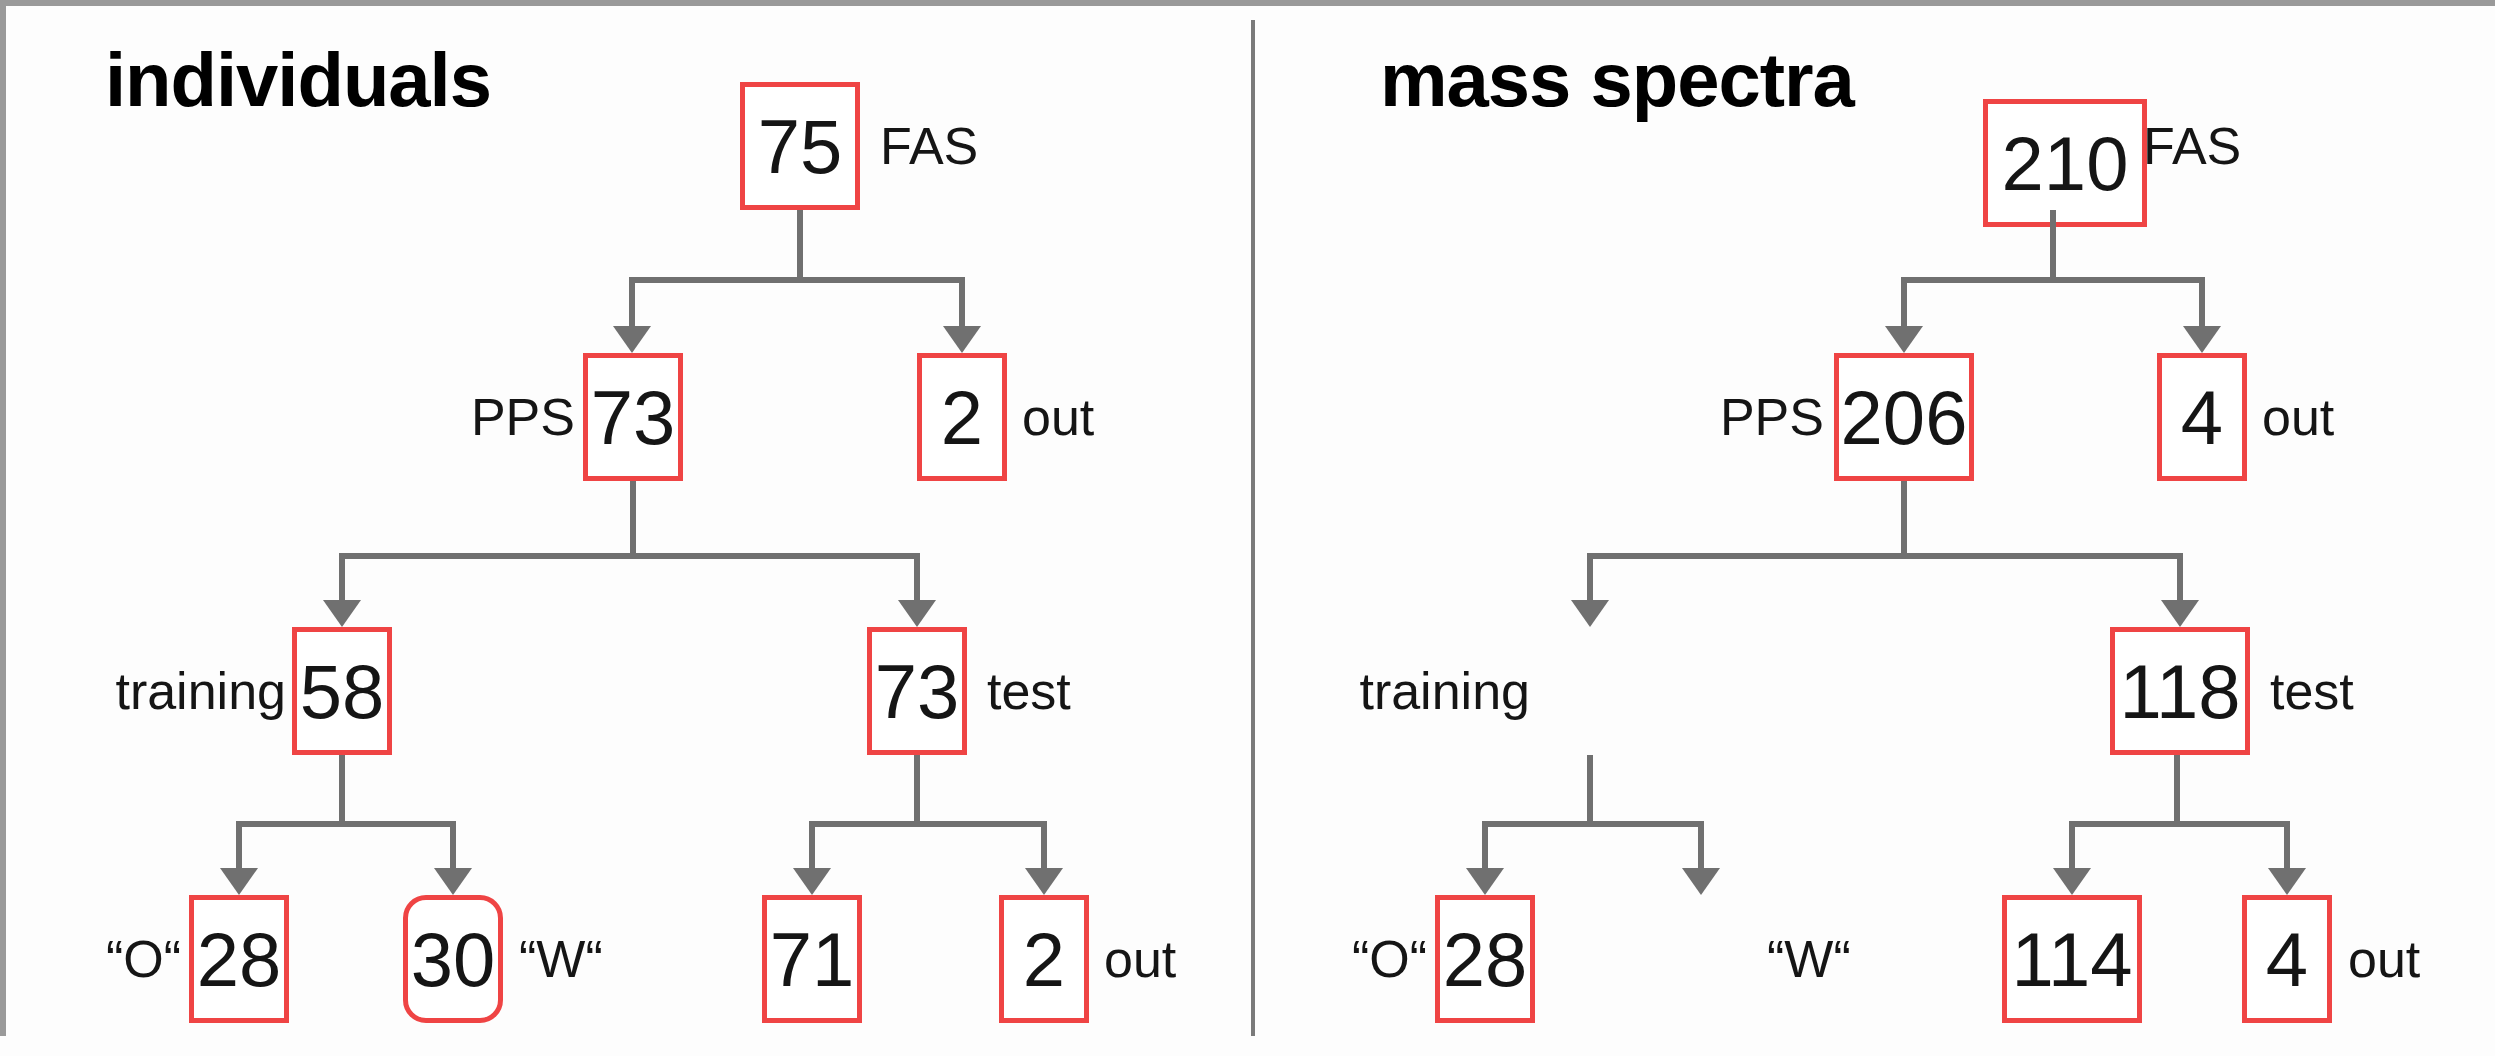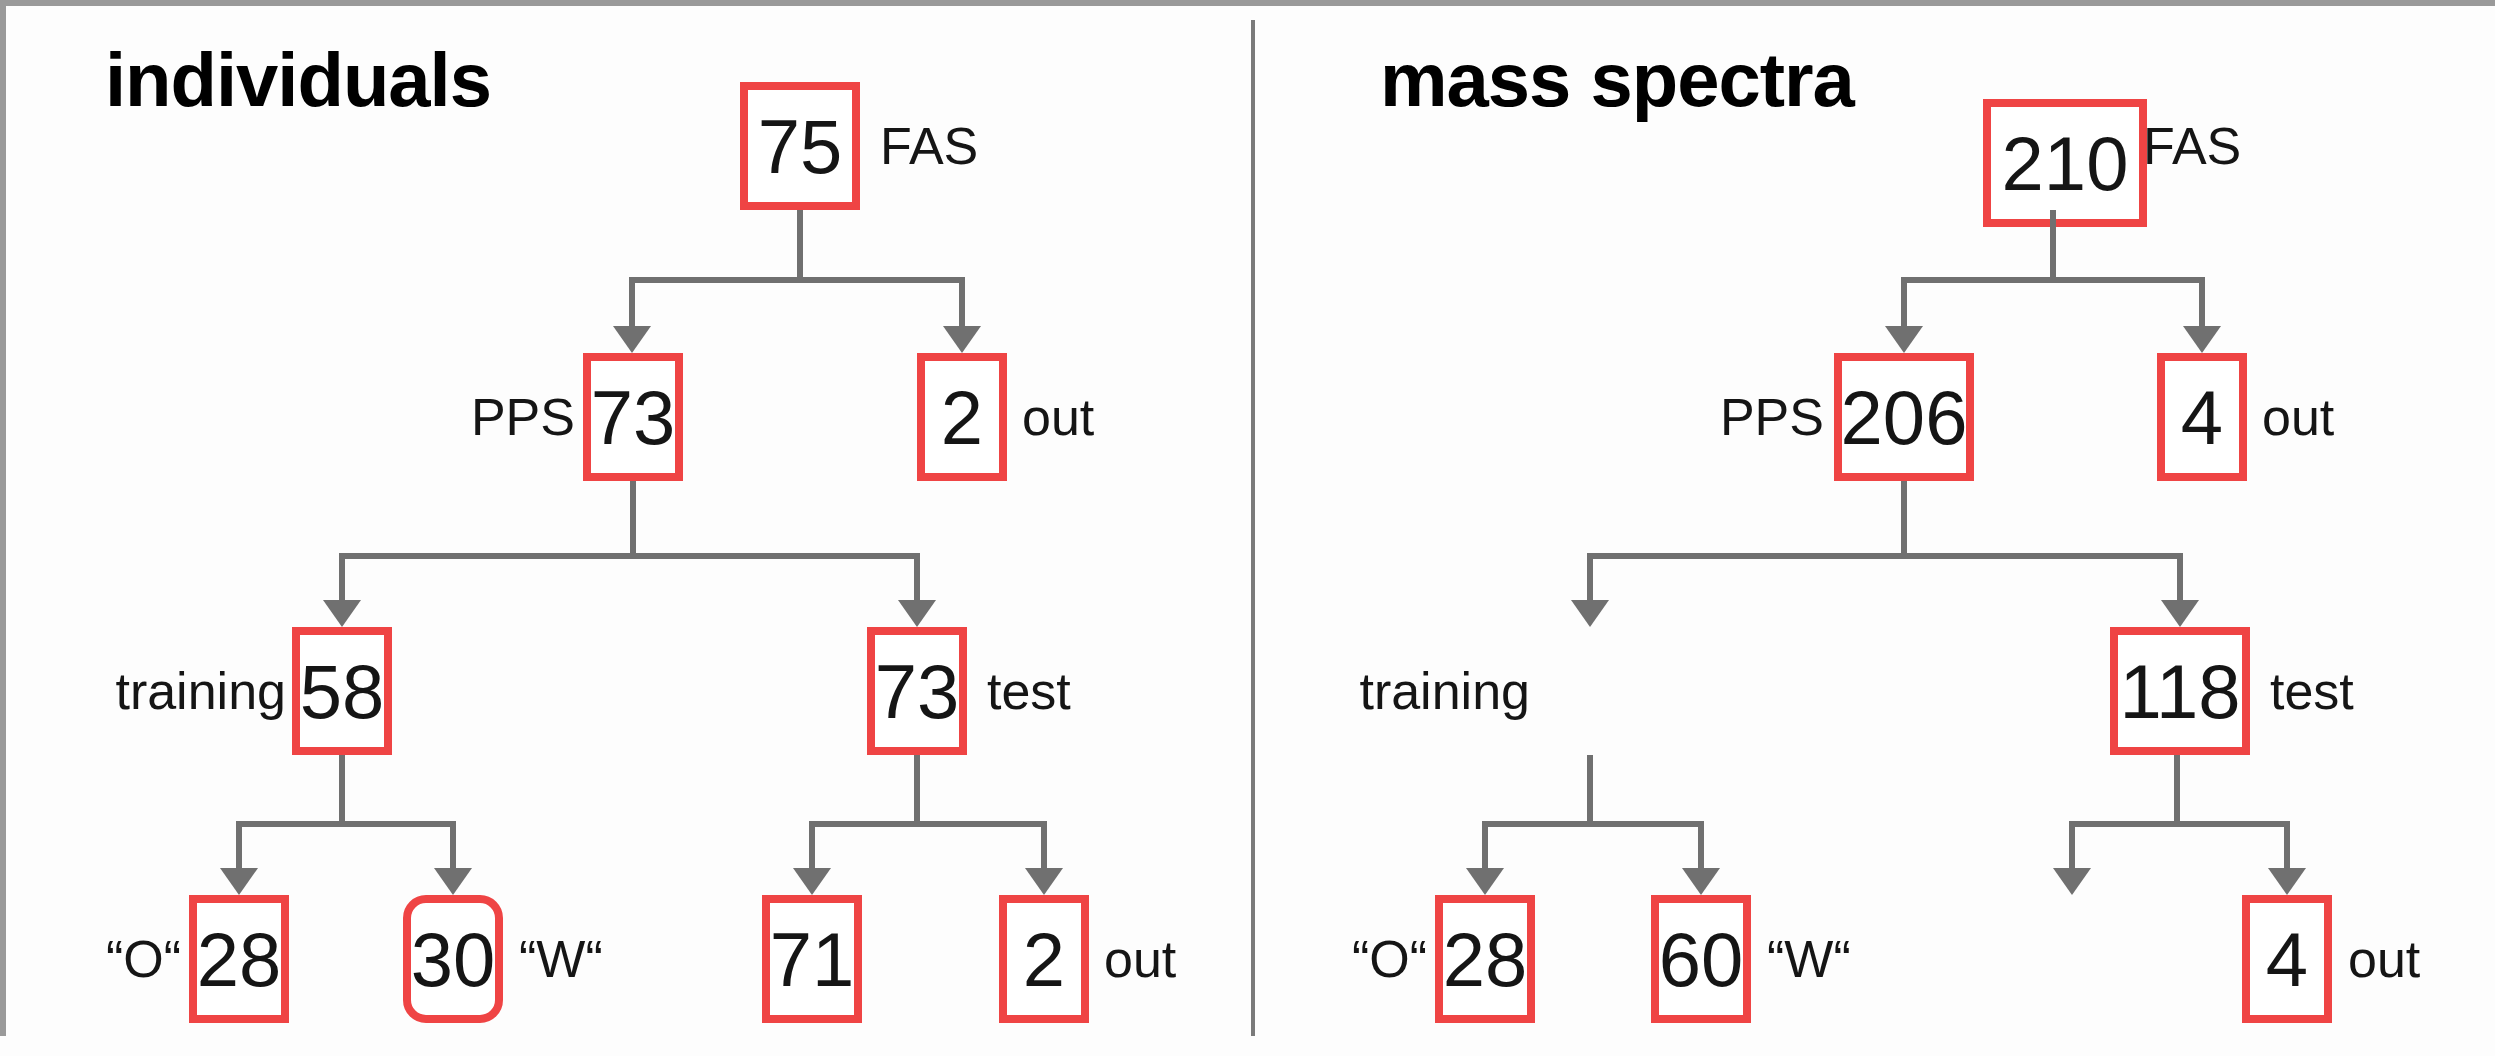--- a/index.html
+++ b/index.html
@@ -7,21 +7,21 @@
     position:relative;width:2495px;height:1056px;background:#fdfdfd;
     font-family:"Liberation Sans",sans-serif;color:#1c1c1c;overflow:hidden;
   }
   .edge{position:absolute;background:#9a9a9a;}
   .divider{position:absolute;background:#7a7a7a;}
   .panel-title{
     position:absolute;font-size:76px;font-weight:bold;color:#000000;
     white-space:nowrap;letter-spacing:-1px;
   }
   .nbox{
-    position:absolute;height:128px;border:8px solid #ef4444;background:#ffffff;
+    position:absolute;height:128px;border:5px solid #ef4444;background:#ffffff;
     box-sizing:border-box;display:flex;align-items:center;justify-content:center;
     font-size:76px;color:#151515;
   }
   .side-label{
     position:absolute;height:128px;display:flex;align-items:center;
     font-size:52px;color:#151515;white-space:nowrap;
   }
   .side-label.right-align{justify-content:flex-end;}
   .side-label.left-align{justify-content:flex-start;}
   .conn{position:absolute;background:#707070;}
@@ -100,24 +100,24 @@
   <div class="side-label right-align" style="left:1240px;top:627px;width:290px;">training</div>
   <div class="nbox" style="left:2110px;top:627px;width:140px;">
     <span>118</span>
   </div>
   <div class="side-label left-align" style="left:2270px;top:627px;">test</div>
 
   <div class="nbox" style="left:1435px;top:895px;width:100px;">
     <span>28</span>
   </div>
   <div class="side-label right-align" style="left:1140px;top:895px;width:287px;">“O“</div>
-  <div class="nbox" style="left:1651px;top:895px;width:100px;">
-    <span>60</span>
+  <div class="side-label left-align" style="left:1767px;top:895px;">“W“</div>
+  <div class="nbox" style="left:2002px;top:895px;width:140px;">
+    <span>114</span>
   </div>
-  <div class="side-label left-align" style="left:1767px;top:895px;">“W“</div>
   <div class="nbox" style="left:2242px;top:895px;width:90px;">
     <span>4</span>
   </div>
   <div class="side-label left-align" style="left:2348px;top:895px;">out</div>
 
 <div class="conn" style="left: 797px; top: 210px; width: 6px; height: 73px;"></div>
     <div class="conn" style="left: 629px; top: 277px; width: 336px; height: 6px;"></div>
     <div class="conn" style="left: 629px; top: 283px; width: 6px; height: 43px;"></div>
     <div class="conn" style="left: 959px; top: 283px; width: 6px; height: 43px;"></div>
     <div class="arrowhead" style="left: 613px; top: 326px;"></div>

